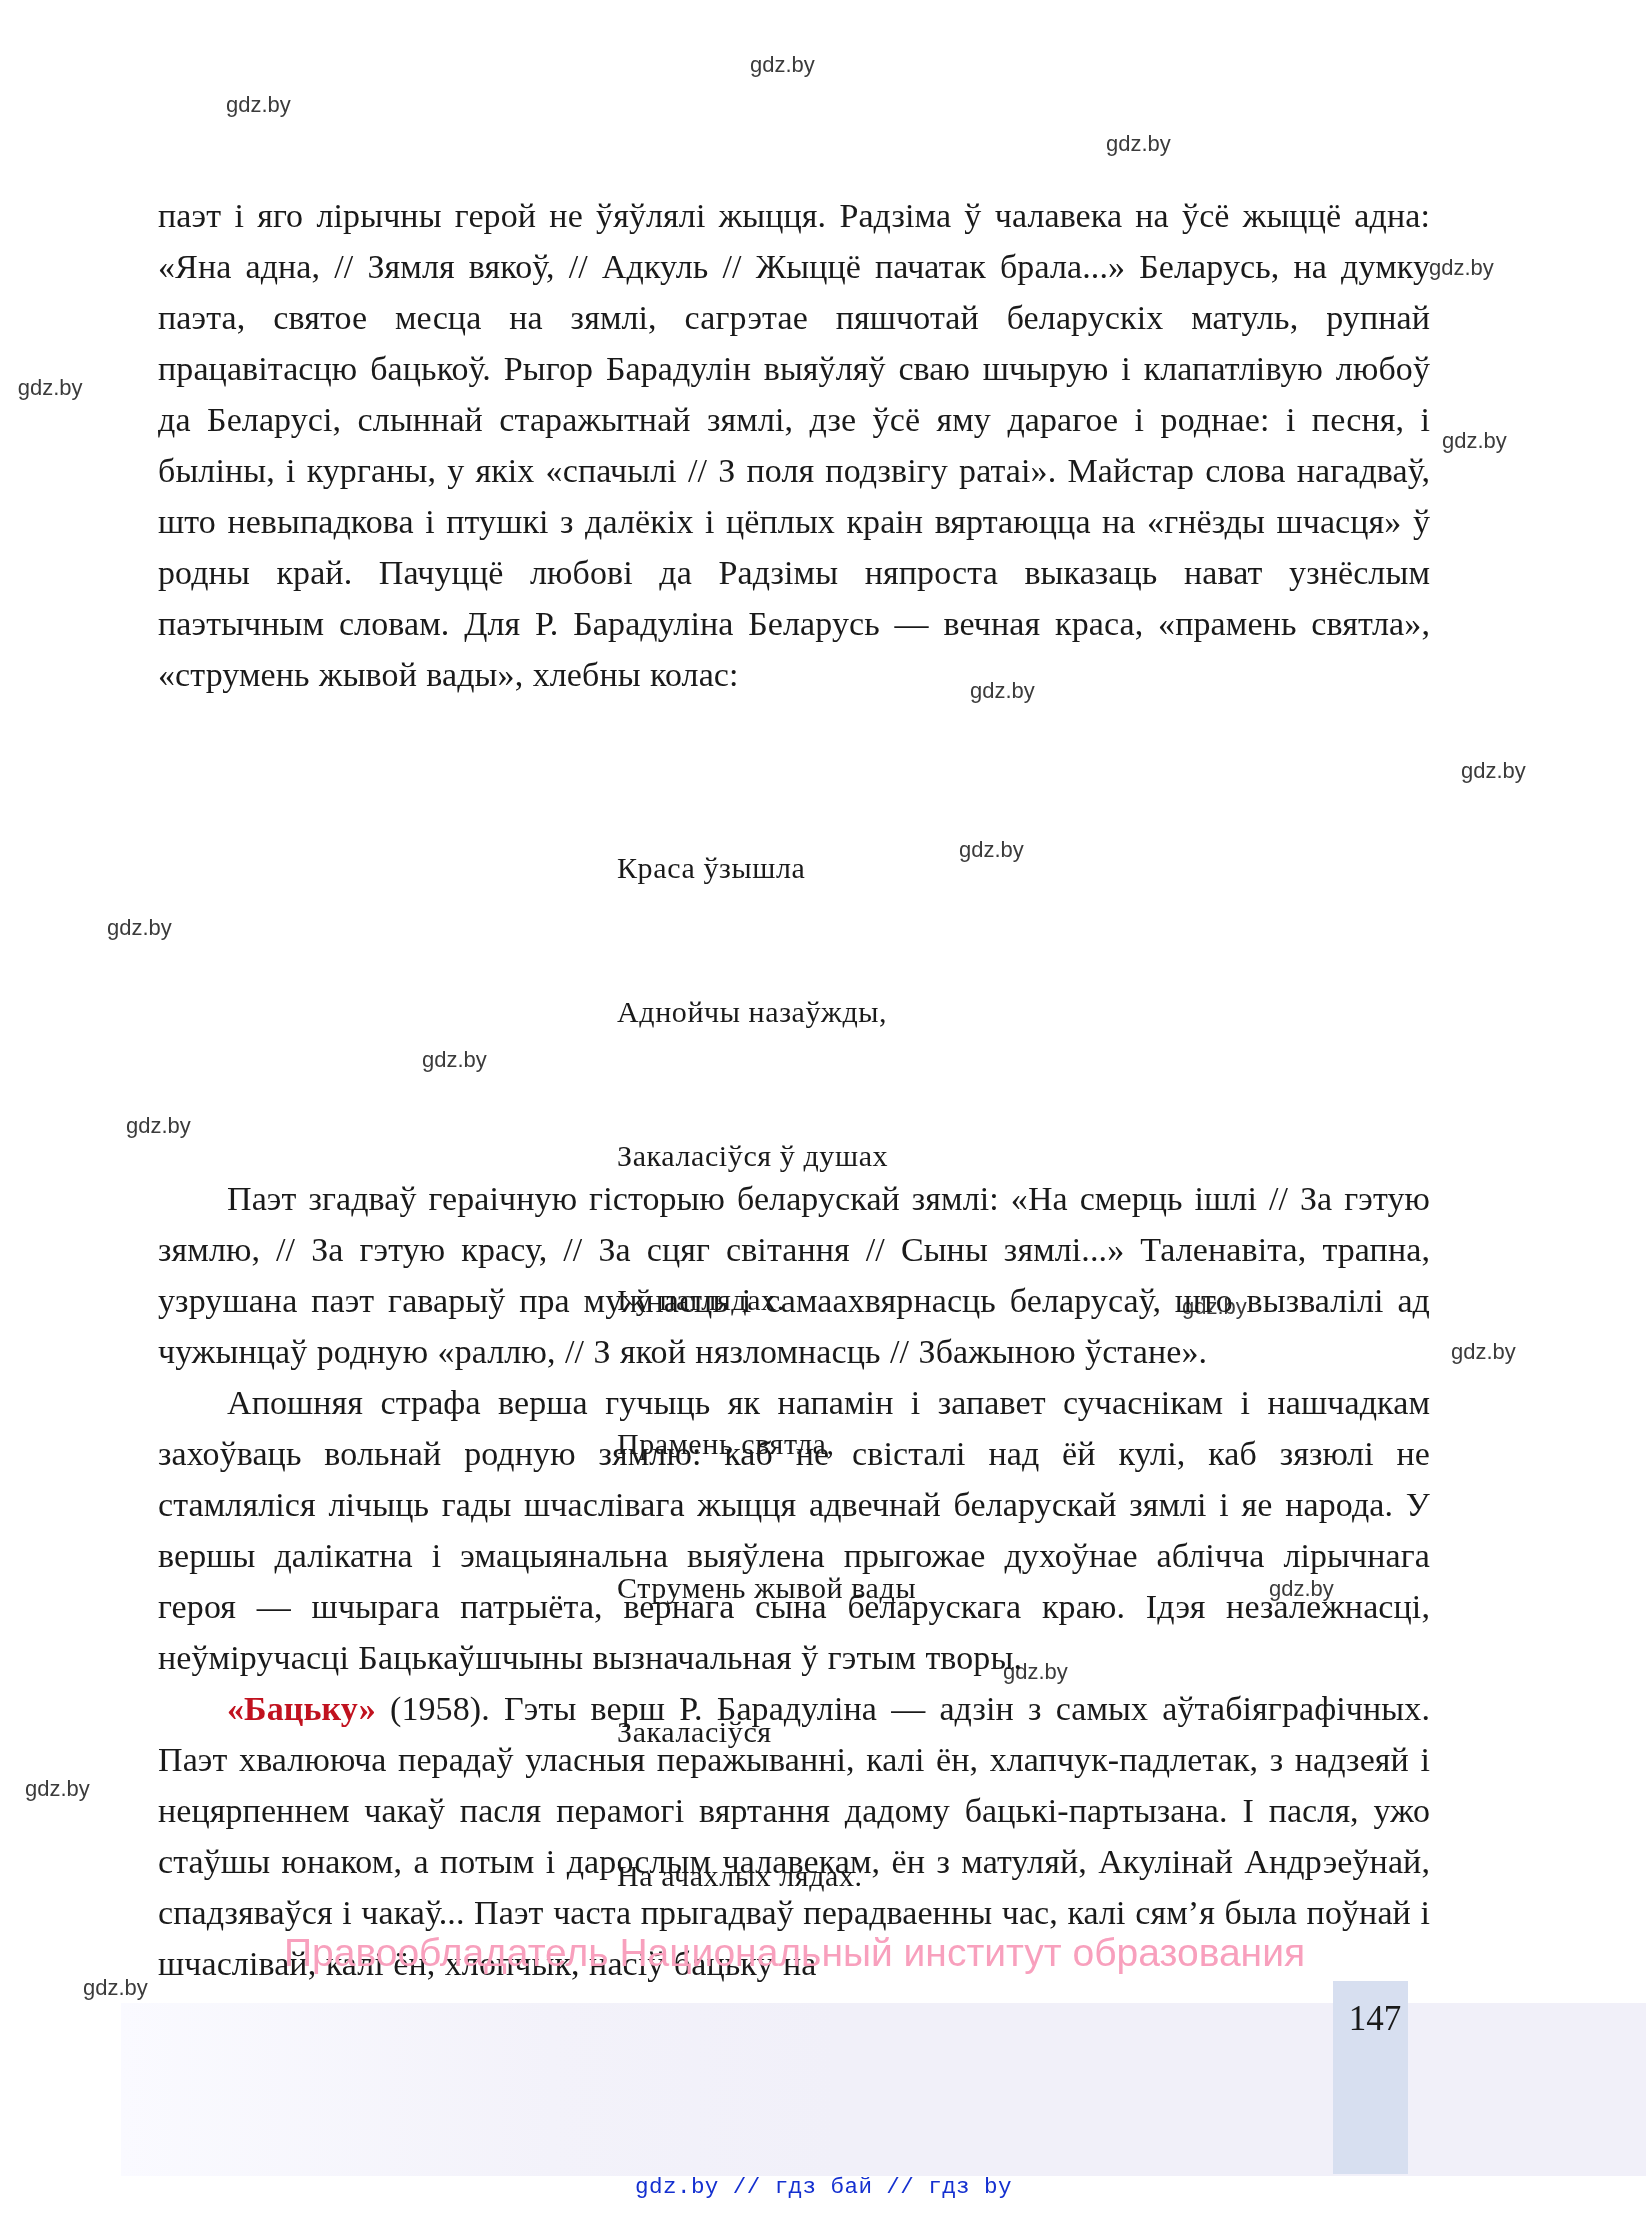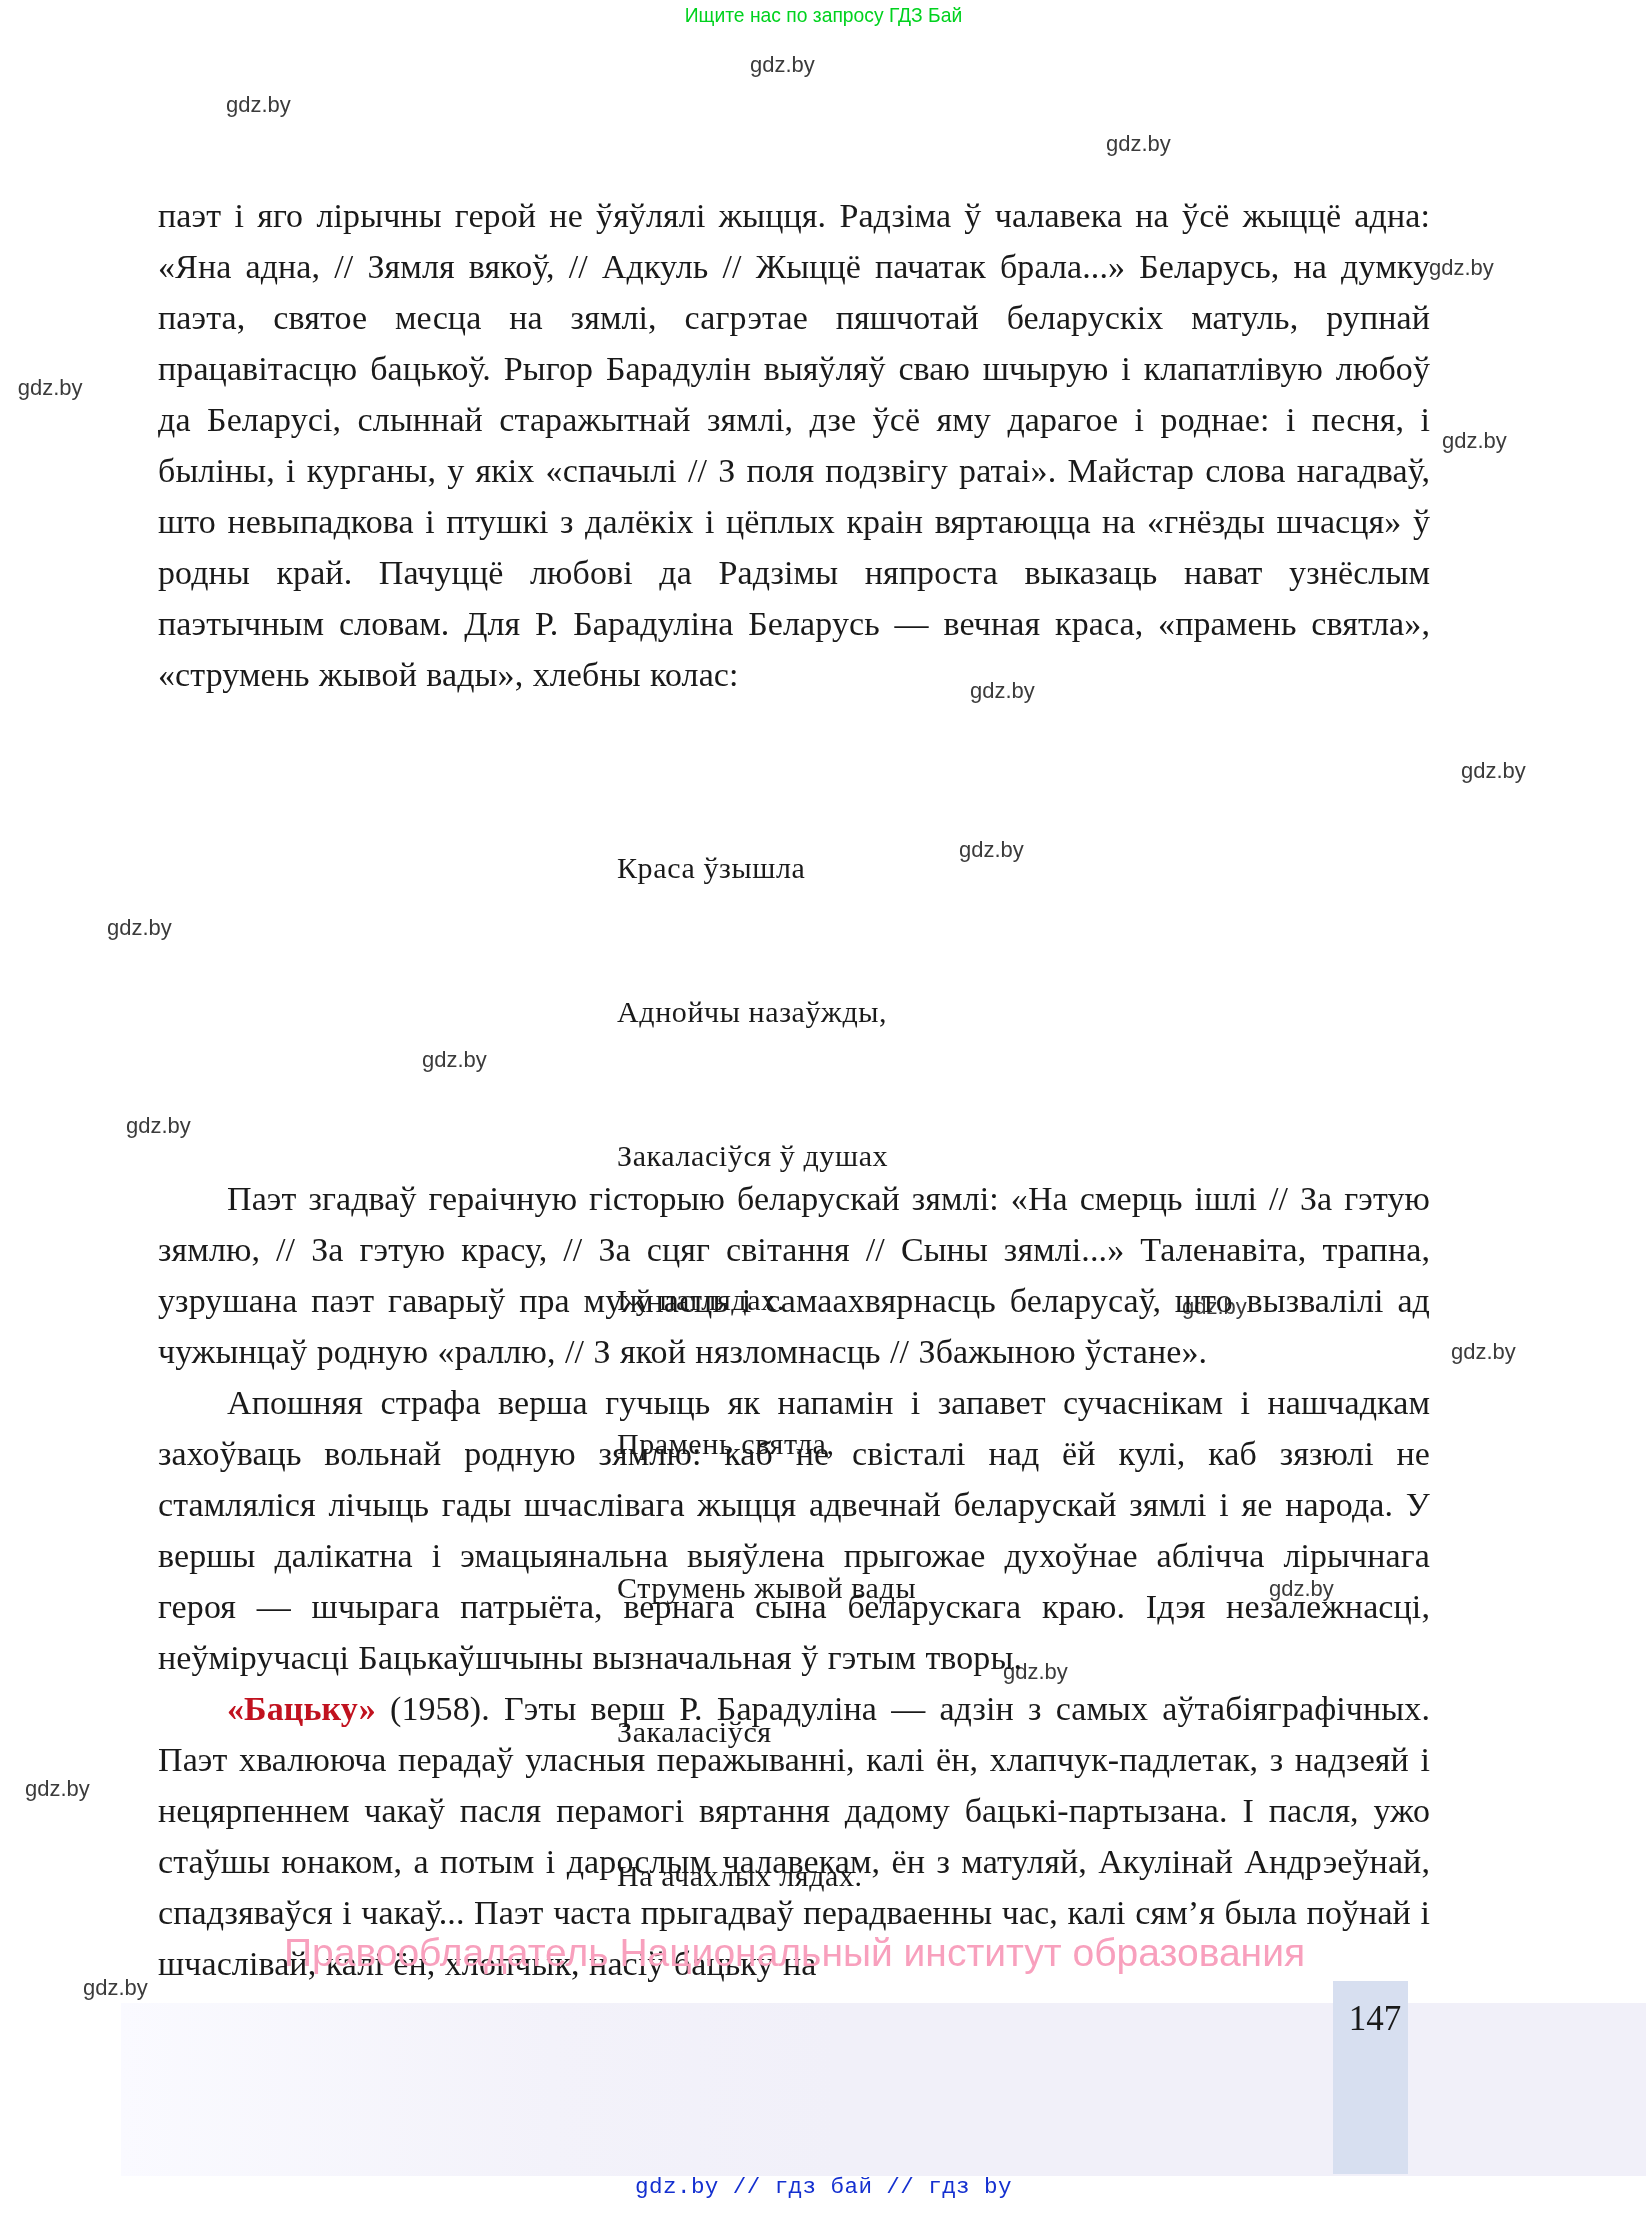--- a/index.html
+++ b/index.html
@@ -131,21 +131,20 @@
     font-size: 22.6px;
     color: #1430d0;
     letter-spacing: 0.4px;
   }
 </style>
 </head>
 <body>
 
 <div id="page">
 
-  <div class="promo-banner" style="color: rgb(0, 210, 30);">Ищите нас по запросу ГДЗ Бай</div>
 
   <div id="watermark-layer">
       <div class="wm" style="left: 750px; top: 52px;">gdz.by</div>
       <div class="wm" style="left: 226px; top: 92px;">gdz.by</div>
       <div class="wm" style="left: 1106px; top: 131px;">gdz.by</div>
       <div class="wm" style="left: 1429px; top: 255px;">gdz.by</div>
       <div class="wm" style="left: 17.7px; top: 375px;">gdz.by</div>
       <div class="wm" style="left: 1442px; top: 428px;">gdz.by</div>
       <div class="wm" style="left: 970px; top: 678px;">gdz.by</div>
       <div class="wm" style="left: 1461px; top: 758px;">gdz.by</div>

